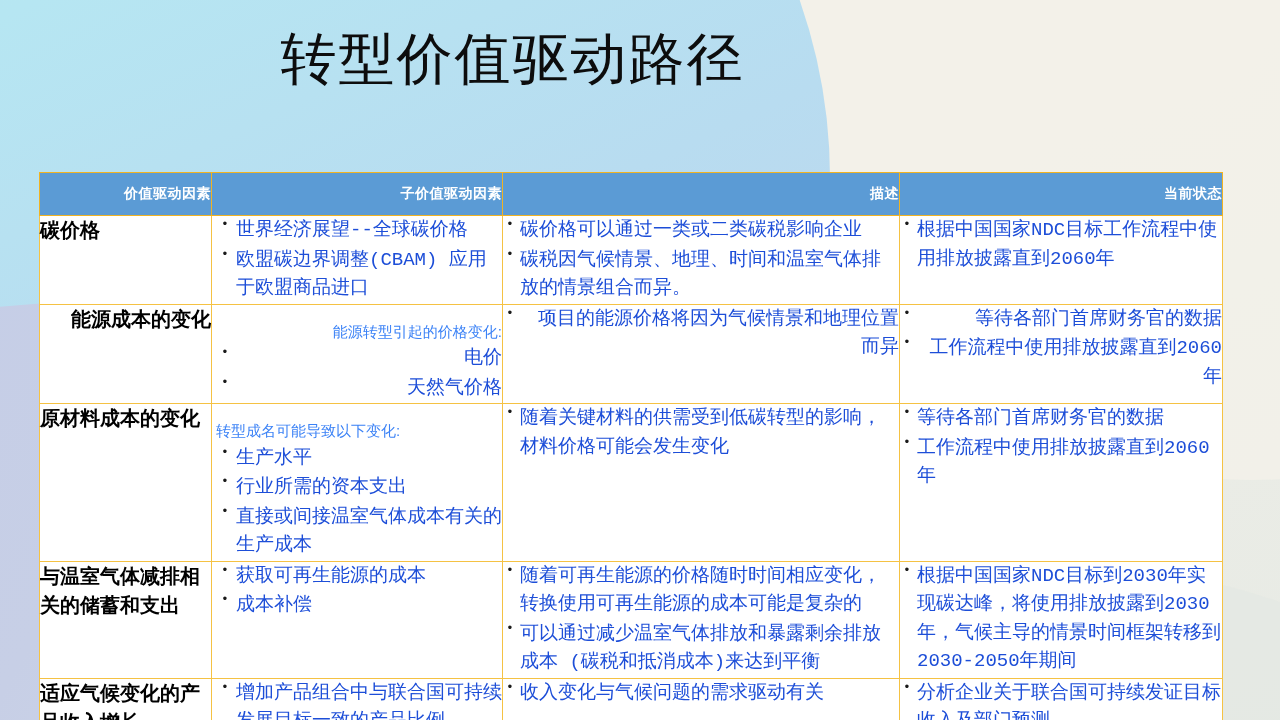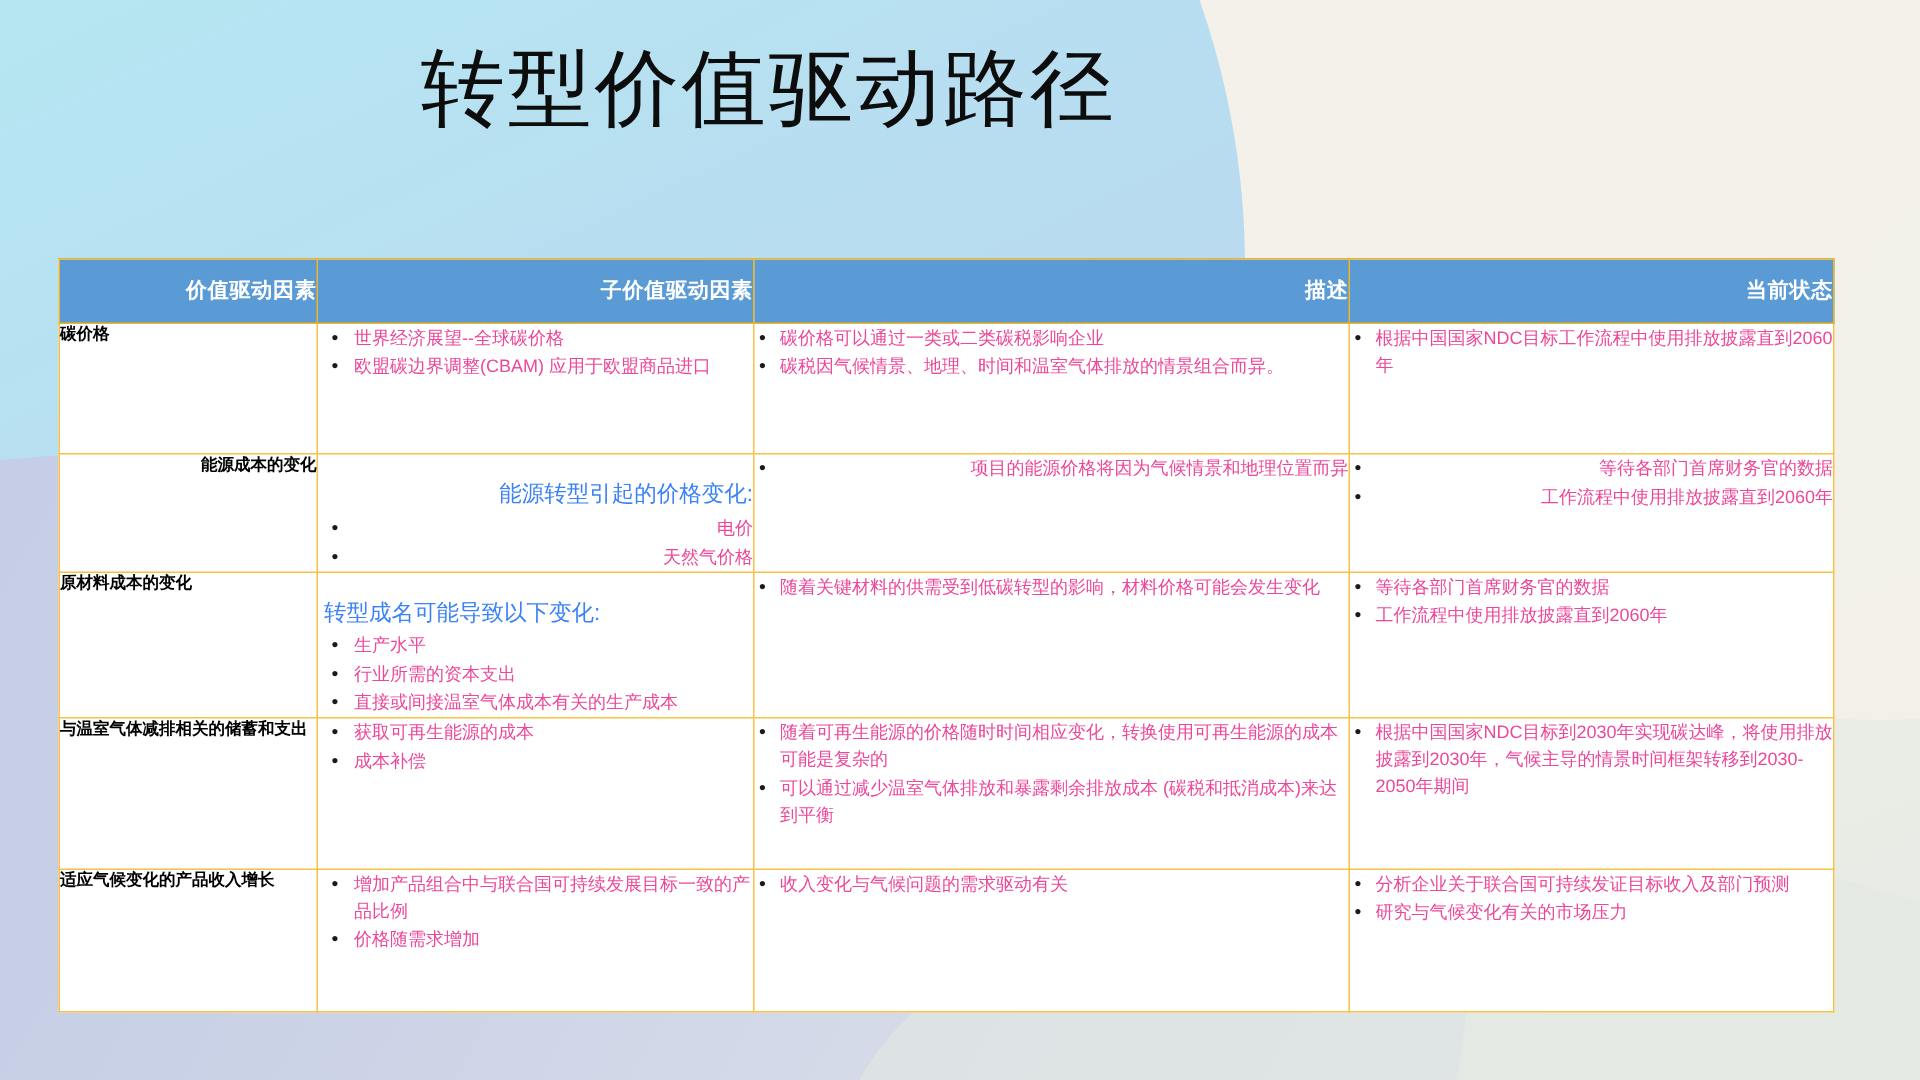--- a/index.html
+++ b/index.html
@@ -125,44 +125,45 @@
 
   col.c1 { width: 172px; }
   col.c2 { width: 291px; }
   col.c3 { width: 397px; }
   col.c4 { width: 323px; }
 
   td.cell {
     padding: 7px 8px 10px 8px;
   }
   td.driver {
-    font-size: 11px;
+    font-size: 20px;
     font-weight: bold;
     color: #000000;
     line-height: 1.45;
     padding-left: 6px;
   }
   .lead {
     font-size: 15px;
     color: #3b82f6;
     line-height: 1.5;
     margin: 16px 0 1px 4px;
   }
   ul.bl {
     margin: 0;
     padding: 0;
     list-style: none;
   }
   ul.bl li {
     position: relative;
-    font-size: 12px;
-    color: #ec4899;
+    font-size: 19px;
+    color: #1d4ed8;
     line-height: 1.5;
     padding-left: 17px;
     margin-bottom: 1px;
+    font-family: Liberation Mono, monospace;
   }
   ul.bl li::before {
     content: "\2022";
     position: absolute;
     left: 3px;
     top: -1px;
     font-size: 13px;
     color: #1a1a1a;
   }
   ul.bl.indent li { padding-left: 24px; }

